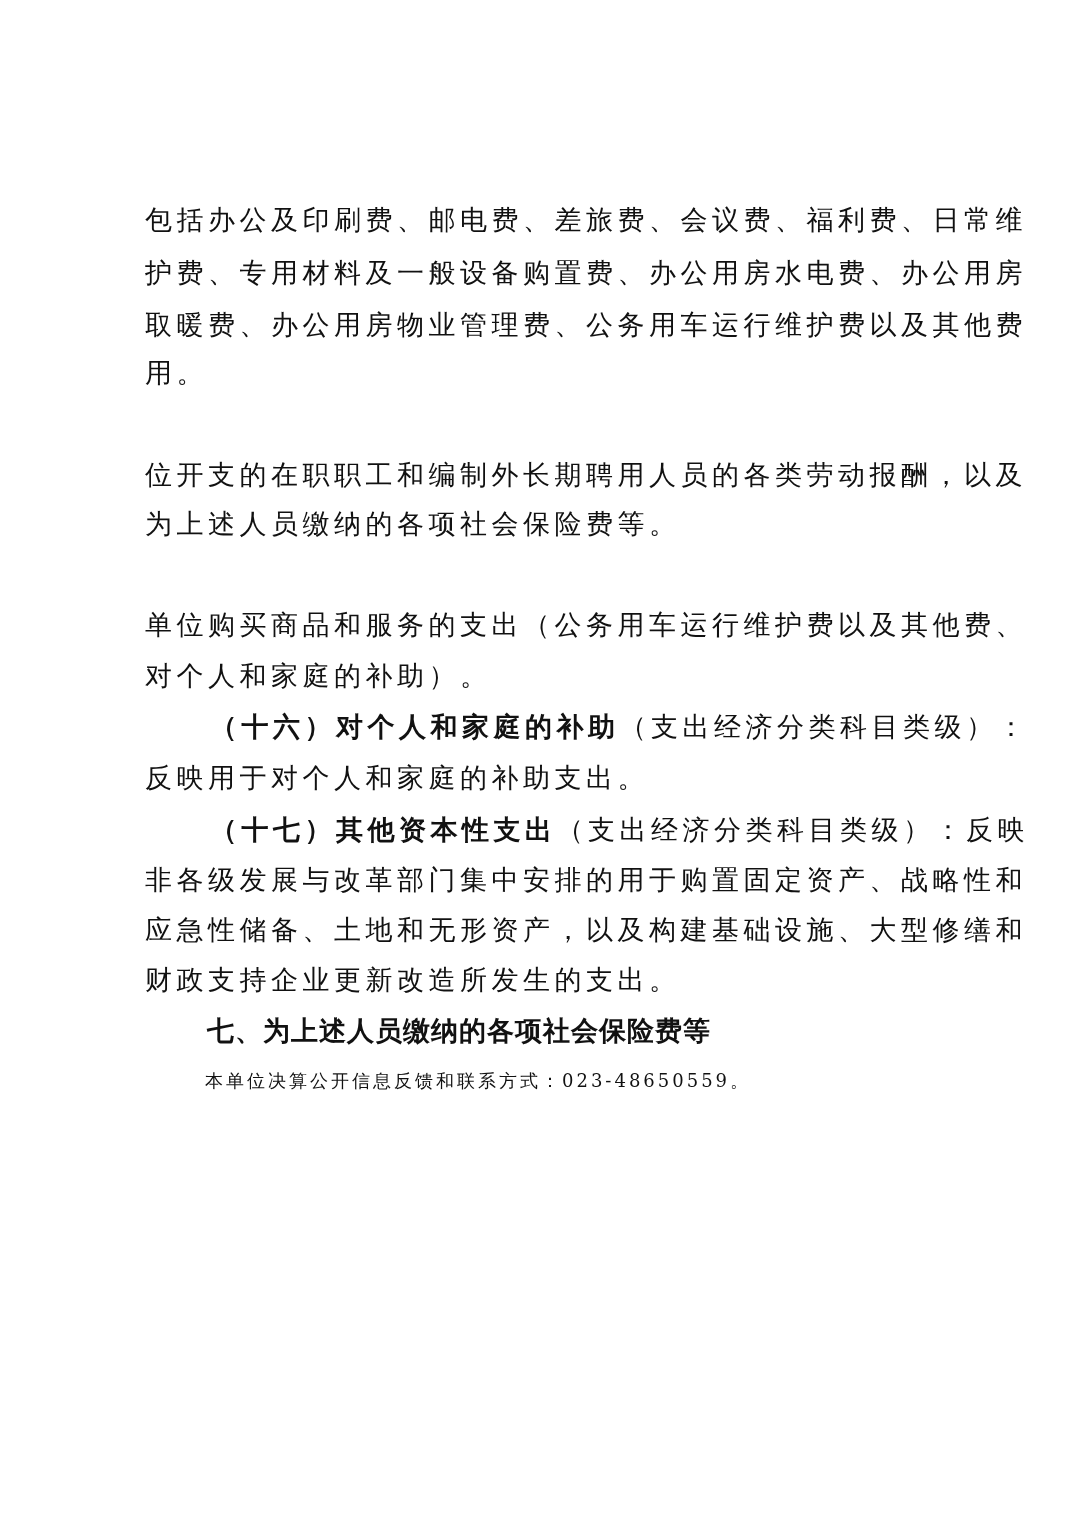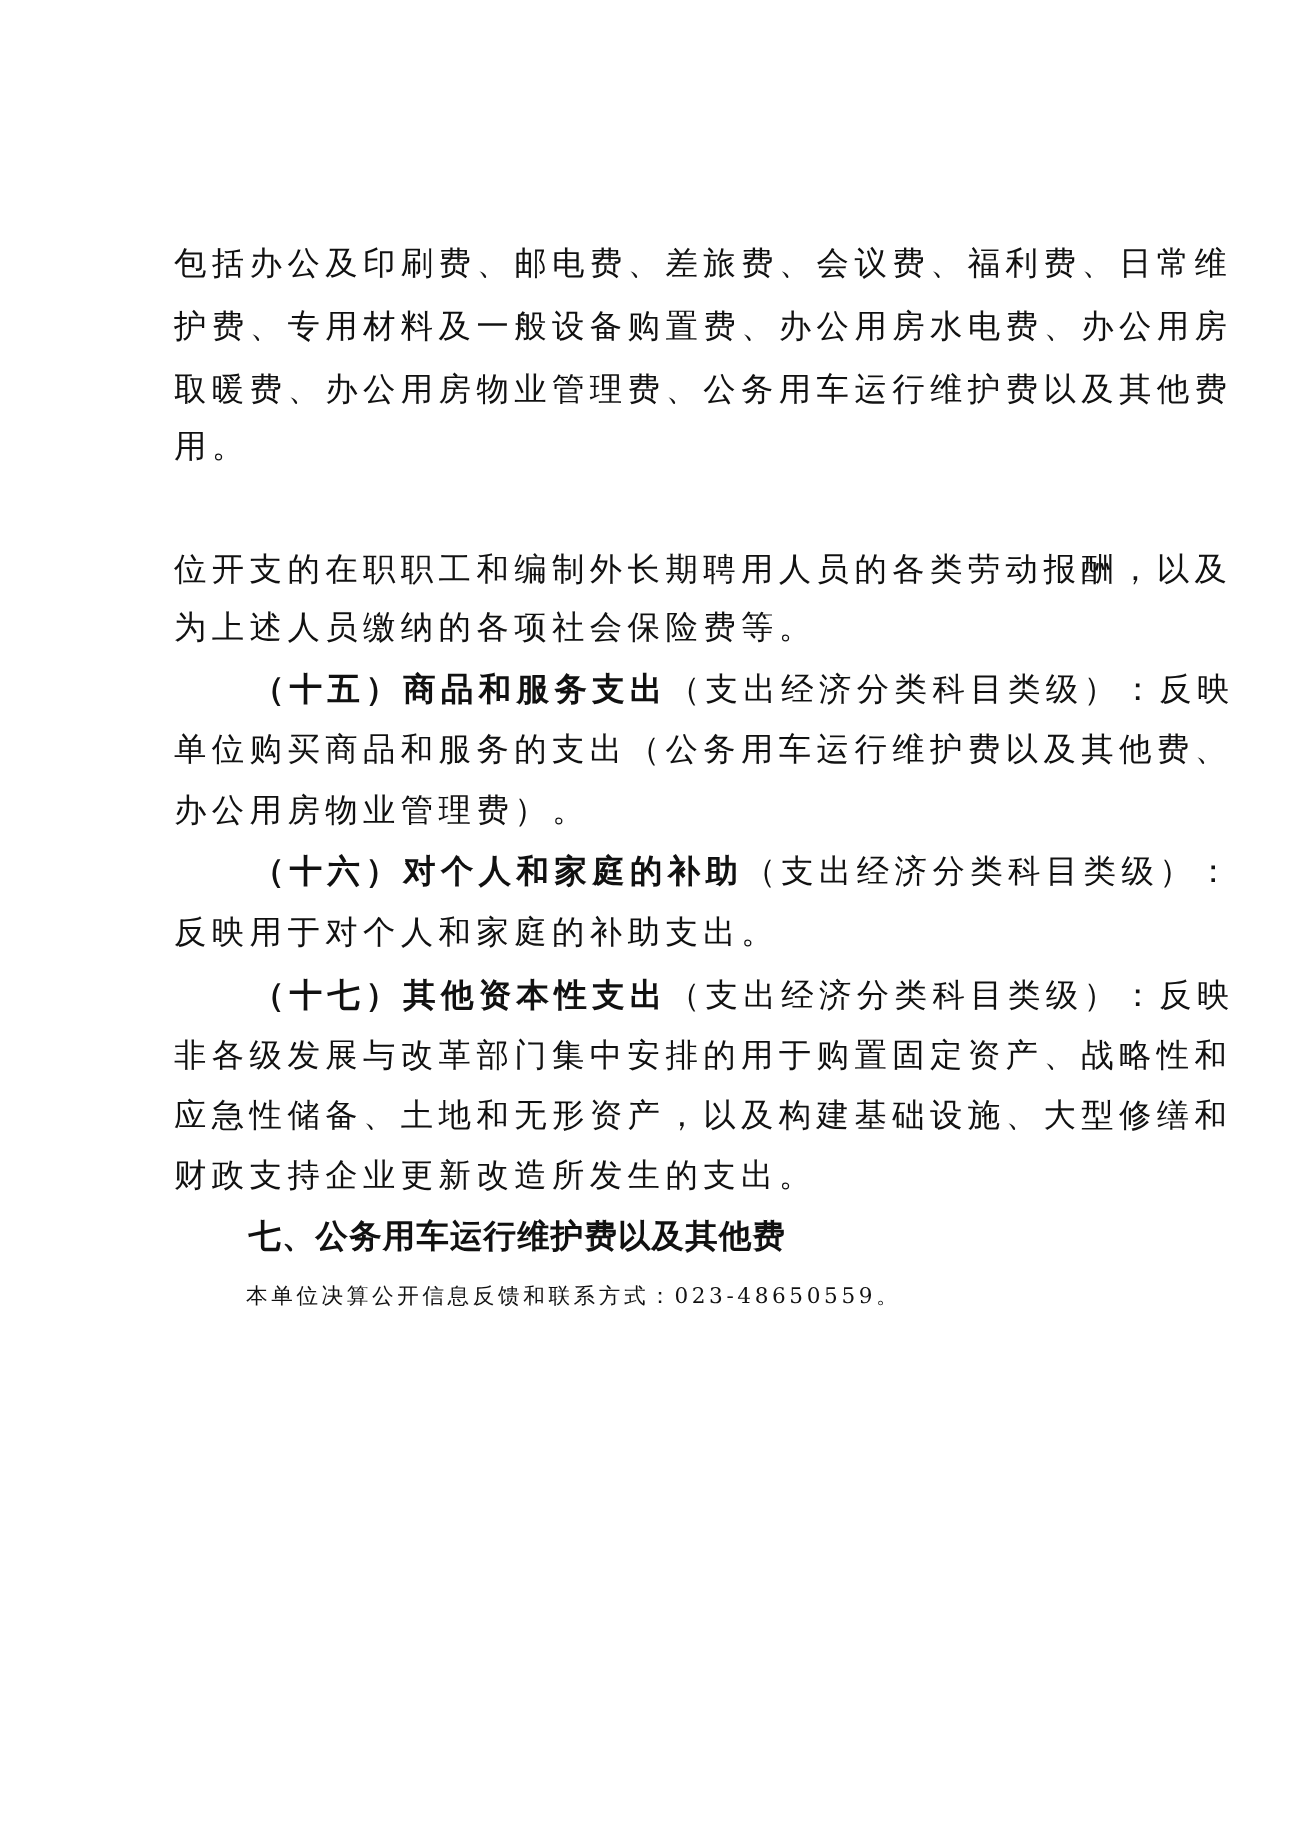--- a/index.html
+++ b/index.html
@@ -29,28 +29,27 @@
 <div class="page">
 
   <div class="line" style="top:202px">包括办公及印刷费、邮电费、差旅费、会议费、福利费、日常维</div>
   <div class="line" style="top:255px">护费、专用材料及一般设备购置费、办公用房水电费、办公用房</div>
   <div class="line" style="top:307px">取暖费、办公用房物业管理费、公务用车运行维护费以及其他费</div>
   <div class="line last" style="top:355px">用。</div>
 
   <div class="line" style="top:457px">位开支的在职职工和编制外长期聘用人员的各类劳动报酬，以及</div>
   <div class="line last" style="top:506px">为上述人员缴纳的各项社会保险费等。</div>
 
-  <div class="line indent" style="top:557px"><span class="bold-term">（十五）商品和服务支出</span><span>（支出经济分类科目类级）：反映</span></div>
   <div class="line" style="top:607px">单位购买商品和服务的支出（公务用车运行维护费以及其他费、</div>
-  <div class="line last" style="top:658px">办公用房物业管理费）。</div>
+  <div class="line last" style="top:658px">对个人和家庭的补助）。</div>
 
   <div class="line indent" style="top:709px"><span class="bold-term">（十六）对个人和家庭的补助</span><span>（支出经济分类科目类级）：</span></div>
   <div class="line indent" style="top:812px"><span class="bold-term">（十七）其他资本性支出</span><span>（支出经济分类科目类级）：反映</span></div>
 
   <div class="line last" style="top:760px">反映用于对个人和家庭的补助支出。</div>
   <div class="line" style="top:862px">非各级发展与改革部门集中安排的用于购置固定资产、战略性和</div>
   <div class="line" style="top:912px">应急性储备、土地和无形资产，以及构建基础设施、大型修缮和</div>
   <div class="line last" style="top:962px">财政支持企业更新改造所发生的支出。</div>
 
-  <div class="heading" style="top:1013px">七、公务用车运行维护费以及其他费</div>
+  <div class="heading" style="top:1013px">七、为上述人员缴纳的各项社会保险费等</div>
   <div class="contact" style="top:1063px">本单位决算公开信息反馈和联系方式：023-48650559。</div>
 
 </div>
 
 </body></html>

